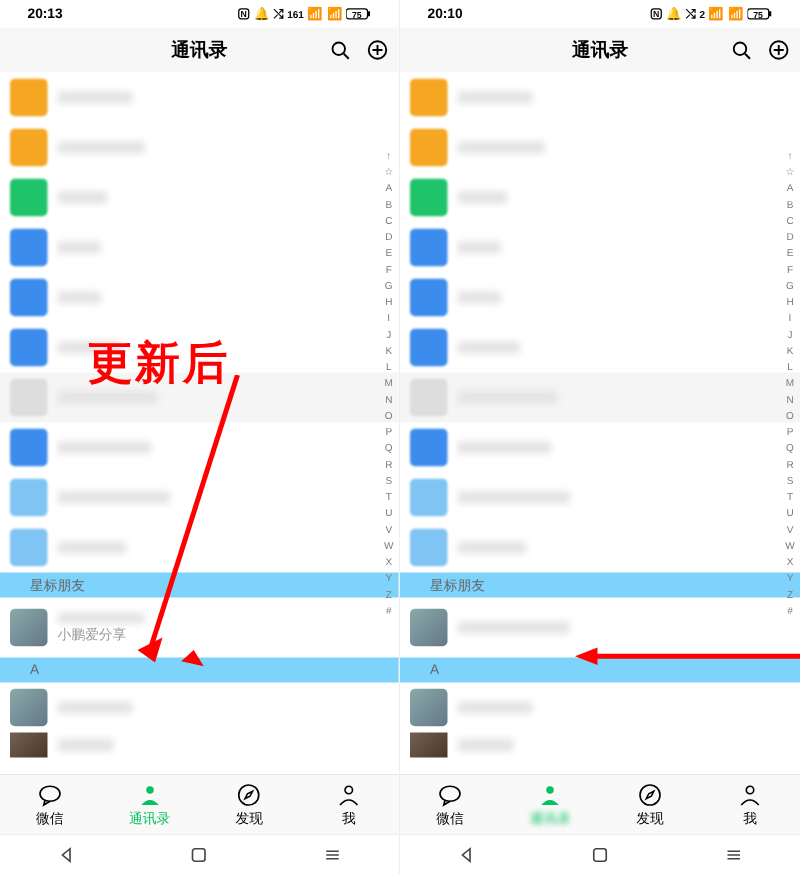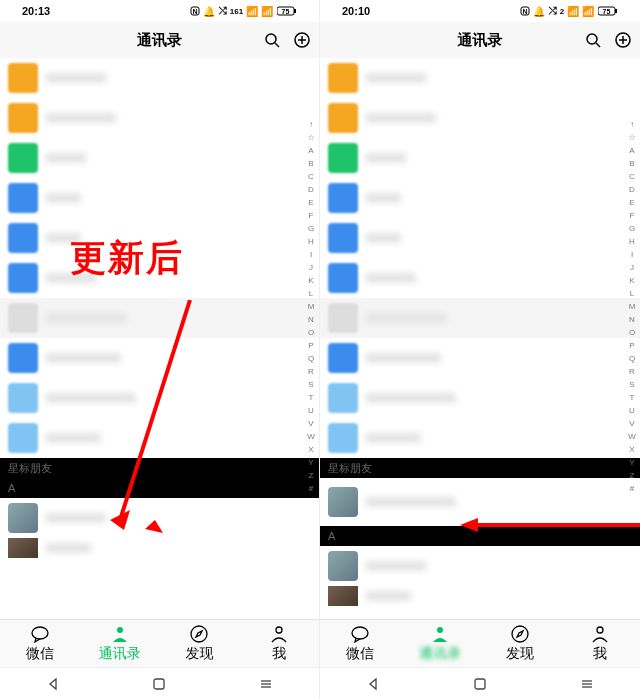--- a/index.html
+++ b/index.html
@@ -16,30 +16,30 @@
 .list{flex:1;overflow:hidden;position:relative;background:#fff}
 .row{height:40px;display:flex;align-items:center;padding-left:8px;gap:8px}
 .av{width:30px;height:30px;border-radius:4px;filter:blur(1px)}
 .av.o{background:#f5a623}
 .av.g{background:#1ec36a}
 .av.b{background:#3b8ced}
 .av.lb{background:#7fc4f2}
 .av.img{background:linear-gradient(135deg,#8aa 0%,#678 100%);filter:none}
 .av.img2{background:linear-gradient(135deg,#765 0%,#432 100%);filter:none}
 .nm{height:10px;border-radius:3px;background:#e3e3e3;filter:blur(3px)}
-.sec{height:20px;background:#000000;font-size:11px;color:#666;display:flex;align-items:center;padding-left:8px}
+.sec{height:20px;background:#7dd3fc;font-size:11px;color:#666;display:flex;align-items:center;padding-left:24px}
 .sub{font-size:11px;color:#999;margin-top:1px}
 .rowtall{height:48px;display:flex;align-items:center;padding-left:8px;gap:8px}
 .txtcol{display:flex;flex-direction:column}
 .alpha{position:absolute;right:2px;top:60px;width:12px;display:flex;flex-direction:column;align-items:center;font-size:8px;color:#7a7a7a;line-height:13px;z-index:5}
 .overlay{position:absolute;font-size:36px;font-weight:900;color:#ff0000;z-index:10;letter-spacing:2px}
 .arrow{position:absolute;z-index:9}
 .tabbar{height:48px;display:flex;border-top:1px solid #e5e5e5;background:#f9f9f9}
 .tab{flex:1;display:flex;flex-direction:column;align-items:center;justify-content:center;gap:1px}
-.tab .lbl{font-size:14px;color:#000}
+.tab .lbl{font-size:11px;color:#000}
 .tab.on .lbl{color:#07c160}
 .navkeys{height:32px;display:flex;justify-content:space-around;align-items:center;border-top:1px solid #eee}
 .navkeys .k{width:16px;height:16px;display:flex;align-items:center;justify-content:center}
 svg{display:block}
 </style>
 </head>
 <body>
 
 <div class="dual">
 
@@ -147,32 +147,39 @@
         </div>
     <div class="row">
           <div class="av lb"></div>
           <div class="nm" style="width:90px"></div>
         </div>
     <div class="row">
           <div class="av lb"></div>
           <div class="nm" style="width:55px"></div>
         </div>
     <div class="sec">星标朋友</div>
+    <div class="rowtall">
+      <div class="av img"></div>
+      <div class="txtcol">
+        <div class="nm" style="width:70px;height:9px"></div>
+        <div class="sub">小鹏爱分享</div>
+      </div>
+    </div>
     <div class="sec">A</div>
     <div class="row">
           <div class="av img"></div>
           <div class="nm" style="width:60px"></div>
         </div>
     <div class="row" style="height:20px;overflow:hidden">
           <div class="av img2"></div>
           <div class="nm" style="width:45px"></div>
         </div>
   </div>
 
-  <div class="overlay" style="left:70px;top:234px">更新后</div>
+  <div class="overlay" style="left:70px;top:266px">更新后</div>
   <svg class="arrow" style="left:110px;top:300px" width="100" height="230">
         <line x1="80" y1="0" x2="10" y2="220" stroke="#ff0000" stroke-width="4"></line>
         <polygon points="0,220 20,210 14,230" fill="#ff0000"></polygon>
       </svg>
   <svg class="arrow" style="left:105px;top:515px" width="60" height="30">
         <polygon points="50,5 58,18 40,14" fill="#ff0000"></polygon>
       </svg>
 
   <div class="tabbar">
     <div class="tab">

